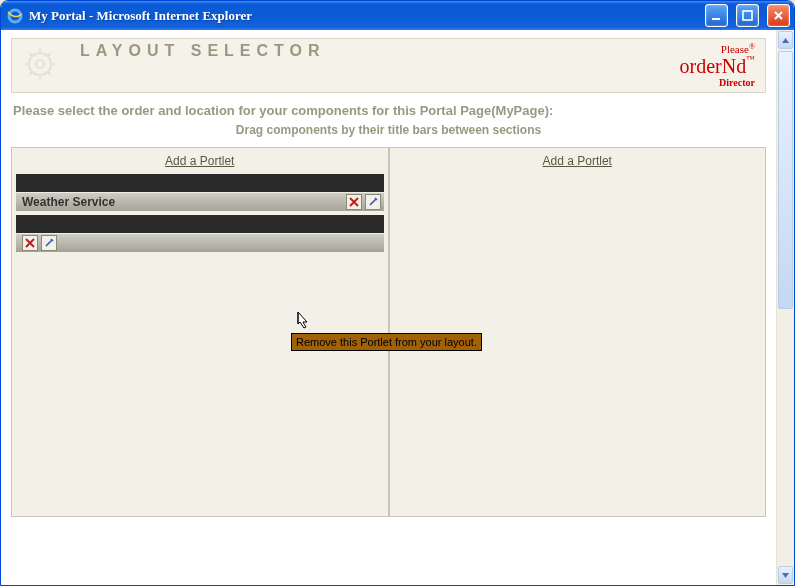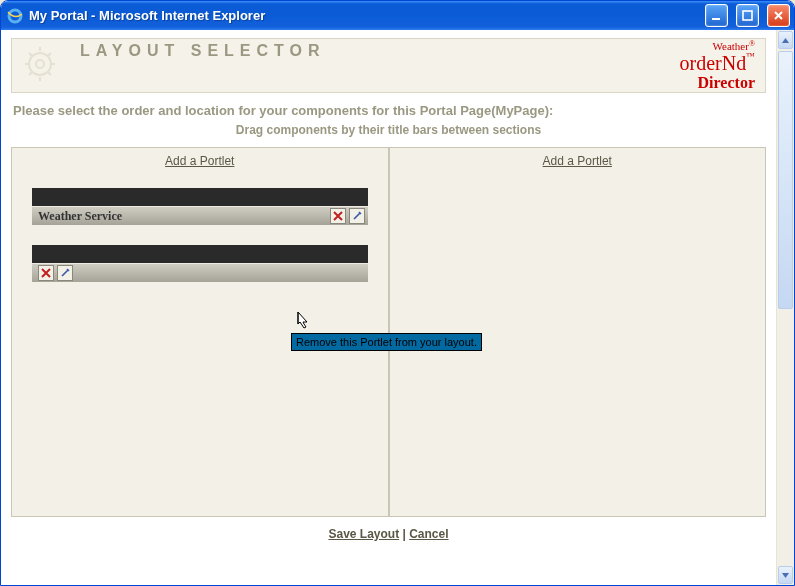--- a/index.html
+++ b/index.html
@@ -22,20 +22,21 @@
   .titlebar {
     height: 29px;
     background: linear-gradient(to bottom, #3b90f7 0%, #0b5bd7 10%, #0b5bd7 50%, #1360db 90%, #2f7ef0 100%);
     display: flex;
     align-items: center;
     padding: 0 4px 0 6px;
     color: #fff;
     font-size: 13px;
     font-weight: bold;
     gap: 6px;
+    font-family: Liberation Serif, serif;
   }
   .titlebar .ie-icon {
     width: 16px; height: 16px;
     display: inline-flex; align-items: center; justify-content: center;
   }
   .titlebar .title-text { flex: 1; text-shadow: 1px 1px 1px rgba(0,0,0,0.3); }
   .winbtn {
     width: 21px; height: 21px;
     border-radius: 3px;
     display: inline-flex; align-items: center; justify-content: center;
@@ -103,21 +104,21 @@
   }
   .brand {
     text-align: right;
     line-height: 1.1;
     font-family: "Georgia", serif;
   }
   .brand .line1 { color: #cc0000; font-size: 11px; }
   .brand .line1 .tm { font-size:8px; vertical-align: top; }
   .brand .line2 { color: #cc0000; font-size: 20px; font-weight: normal; }
   .brand .line2 b { font-weight: normal; }
-  .brand .line3 { color: #cc0000; font-size: 16px; font-weight: bold; }
+  .brand .line3 { color: #cc0000; font-size: 10px; font-weight: bold; }
 
   .instr1 {
     color: #9b9882;
     font-weight: bold;
     font-size: 13px;
     margin: 10px 2px 0 2px;
   }
   .instr2 {
     color: #9b9882;
     font-weight: bold;
@@ -141,22 +142,21 @@
   }
   .add-link {
     display:block;
     text-align: center;
     color: #5a5844;
     font-size: 12px;
     text-decoration: underline;
     margin-bottom: 6px;
   }
   .portlet {
-    margin: 20px;
-    font-family: Liberation Serif, serif;
+    margin: 4px;
   }
   .portlet-spacer { height: 18px; background: #2a2a2a; }
   .portlet-header {
     display: flex;
     align-items: center;
     background: linear-gradient(to bottom, #d0cec3, #a5a398);
     border-top: 1px solid #efede3;
     padding: 1px 3px 1px 6px;
     gap: 3px;
   }
@@ -172,21 +172,21 @@
     border: 1px solid #8a887a;
     display:inline-flex; align-items:center; justify-content:center;
     box-sizing: border-box;
   }
   .iconbtn svg { display:block; }
 
   .tooltip {
     position: absolute;
     left: 290px;
     top: 303px;
-    background: #0369a1;
+    background: #a16207;
     border: 1px solid #000;
     font-size: 11px;
     padding: 2px 4px;
     white-space: nowrap;
     color: #000;
     z-index: 5;
   }
   .cursor {
     position: absolute;
     left: 291px; top: 280px;
@@ -243,21 +243,21 @@
               <g fill="none" stroke="#e4e1d2" stroke-width="2">
                 <circle cx="18" cy="22" r="11"></circle>
                 <circle cx="18" cy="22" r="4"></circle>
                 <path d="M18 9 v-4 M18 35 v4 M7 22 h-4 M29 22 h4 M10 14 l-3 -3 M26 30 l3 3 M10 30 l-3 3 M26 14 l3 -3"></path>
               </g>
             </svg>
           </span>
           <span class="layout-title">LAYOUT SELECTOR</span>
         </div>
         <div class="brand">
-          <div class="line1"><span>Weather</span><span class="tm">®</span></div>
+          <div class="line1"><span>Please</span><span class="tm">®</span></div>
           <div class="line2"><span>order</span><b>Nd</b><span class="tm" style="font-size:9px;vertical-align:top;">™</span></div>
           <div class="line3">Director</div>
         </div>
       </div>
 
       <div class="instr1">Please select the order and location for your components for this Portal Page(MyPage):</div>
       <div class="instr2">Drag components by their title bars between sections</div>
 
       <div class="sections">
 
@@ -296,23 +296,20 @@
               </span>
             </div>
           </div>
         </div>
 
         <div class="section">
           <a class="add-link">Add a Portlet</a>
         </div>
       </div>
 
-      <div class="footer-links">
-        <a>Save Layout</a><span class="sep"> | </span><a>Cancel</a>
-      </div>
 
       <span class="cursor">
         <svg width="20" height="24" viewBox="0 0 20 24">
           <path d="M6 2 v12 l2 -2 l2 3 l2 3 l2 -1 l-2 -3 l-1 -2 h4 z" fill="#fff" stroke="#000" stroke-width="1"></path>
           <path d="M6 2 v12" stroke="#000" stroke-width="1"></path>
         </svg>
       </span>
       <div class="tooltip">Remove this Portlet from your layout.</div>
 
     </div>

